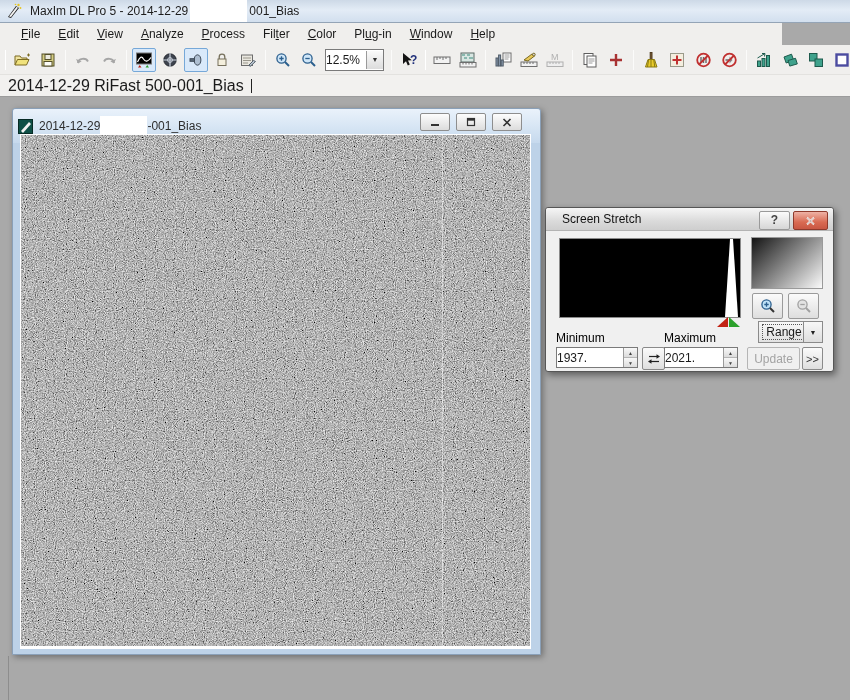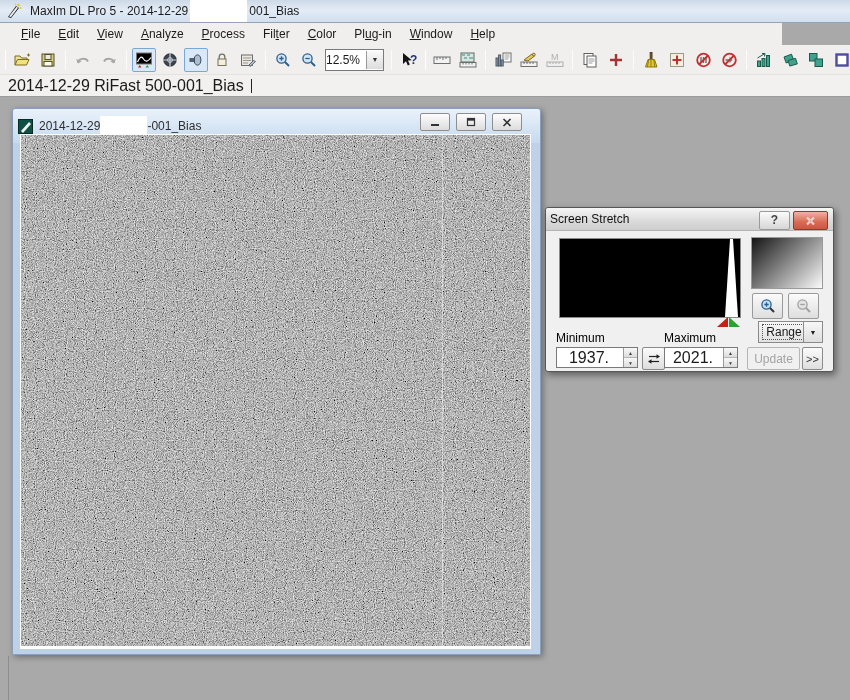--- a/index.html
+++ b/index.html
@@ -61,21 +61,21 @@
   .imgframe{position:absolute;left:7px;top:25px;width:511px;height:515px;background:#ffffff;padding:1px;box-sizing:border-box;}
   .noisewrap{position:relative;width:509px;height:511px;overflow:hidden;background:#6e6e6e;}
   .vline{position:absolute;top:0;width:1px;height:100%;background:rgba(255,255,255,0.45);}
 
   
   .dialog{position:absolute;left:545px;top:207px;width:289px;height:165px;
     background:#f0f0f0;border:1px solid #565656;border-radius:3px;
     box-shadow:2px 3px 7px rgba(0,0,0,0.45);box-sizing:border-box;}
   .dialog .dtitle{height:23px;background:linear-gradient(#f6f6f6,#dadada 60%,#cecece);
     border-bottom:1px solid #b3b3b3;border-radius:3px 3px 0 0;
-    display:flex;align-items:center;padding-left:4px;box-sizing:border-box;color:#111;text-align:center;}
+    display:flex;align-items:center;padding-left:16px;box-sizing:border-box;color:#111;text-align:center;}
   .dbtns{position:absolute;right:5px;top:3px;display:flex;gap:3px;}
   .dhelp{width:29px;height:17px;background:linear-gradient(#fbfbfb,#d6d6d6);
     border:1px solid #9a9a9a;border-radius:2px;text-align:center;line-height:16px;
     font-weight:bold;color:#444;font-size:12px;}
   .dclose{width:33px;height:17px;background:linear-gradient(#eeb2a5,#d96a52 60%,#c85743);
     border:1px solid #8e3a2c;border-radius:2px;display:flex;align-items:center;justify-content:center;}
 
   .histbox{position:absolute;left:13px;top:30px;width:180px;height:78px;background:#000;border:1px solid #8a8a8a;}
   .tri-min{position:absolute;left:171px;top:109px;width:0;height:0;
     border-left:11px solid transparent;border-bottom:10px solid #c22314;}
@@ -94,21 +94,21 @@
   .rangearrow{position:absolute;left:257px;top:113px;width:18px;height:20px;
     background:linear-gradient(#f7f7f7,#dedede);border:1px solid #8a8a8a;
     display:flex;align-items:center;justify-content:center;font-size:7px;color:#222;}
   .sslabel{position:absolute;top:123px;text-align:left;color:#000000;}
   .lab-min{left:10px;width:82px;}
   .lab-max{left:118px;width:74px;}
   .spinfield{position:absolute;top:139px;height:21px;background:#fff;border:1px solid #7a7a7a;
     display:flex;align-items:stretch;box-sizing:border-box;}
   .f-min{left:10px;width:82px;}
   .f-max{left:118px;width:74px;}
-  .spinfield .val{flex:1;text-align:center;align-self:center;padding-right:2px;font-size:16px;}
+  .spinfield .val{flex:1;text-align:left;align-self:center;padding-right:2px;font-size:12px;}
   .spin{width:13px;display:flex;flex-direction:column;border-left:1px solid #9a9a9a;}
   .spin div{flex:1;background:linear-gradient(#f8f8f8,#dcdcdc);border-bottom:1px solid #b5b5b5;
     display:flex;align-items:center;justify-content:center;font-size:5px;color:#444;}
   .spin div:last-child{border-bottom:none;}
   .swapbtn{position:absolute;left:96px;top:139px;width:21px;height:21px;
     background:linear-gradient(#fbfbfb,#dedede);border:1px solid #8a8a8a;border-radius:2px;
     display:flex;align-items:center;justify-content:center;}
   .updatebtn{position:absolute;left:201px;top:139px;width:51px;height:21px;
     background:#f0f0f0;border:1px solid #b5b5b5;border-radius:2px;color:#a3a3a3;
     display:flex;align-items:center;justify-content:center;}

